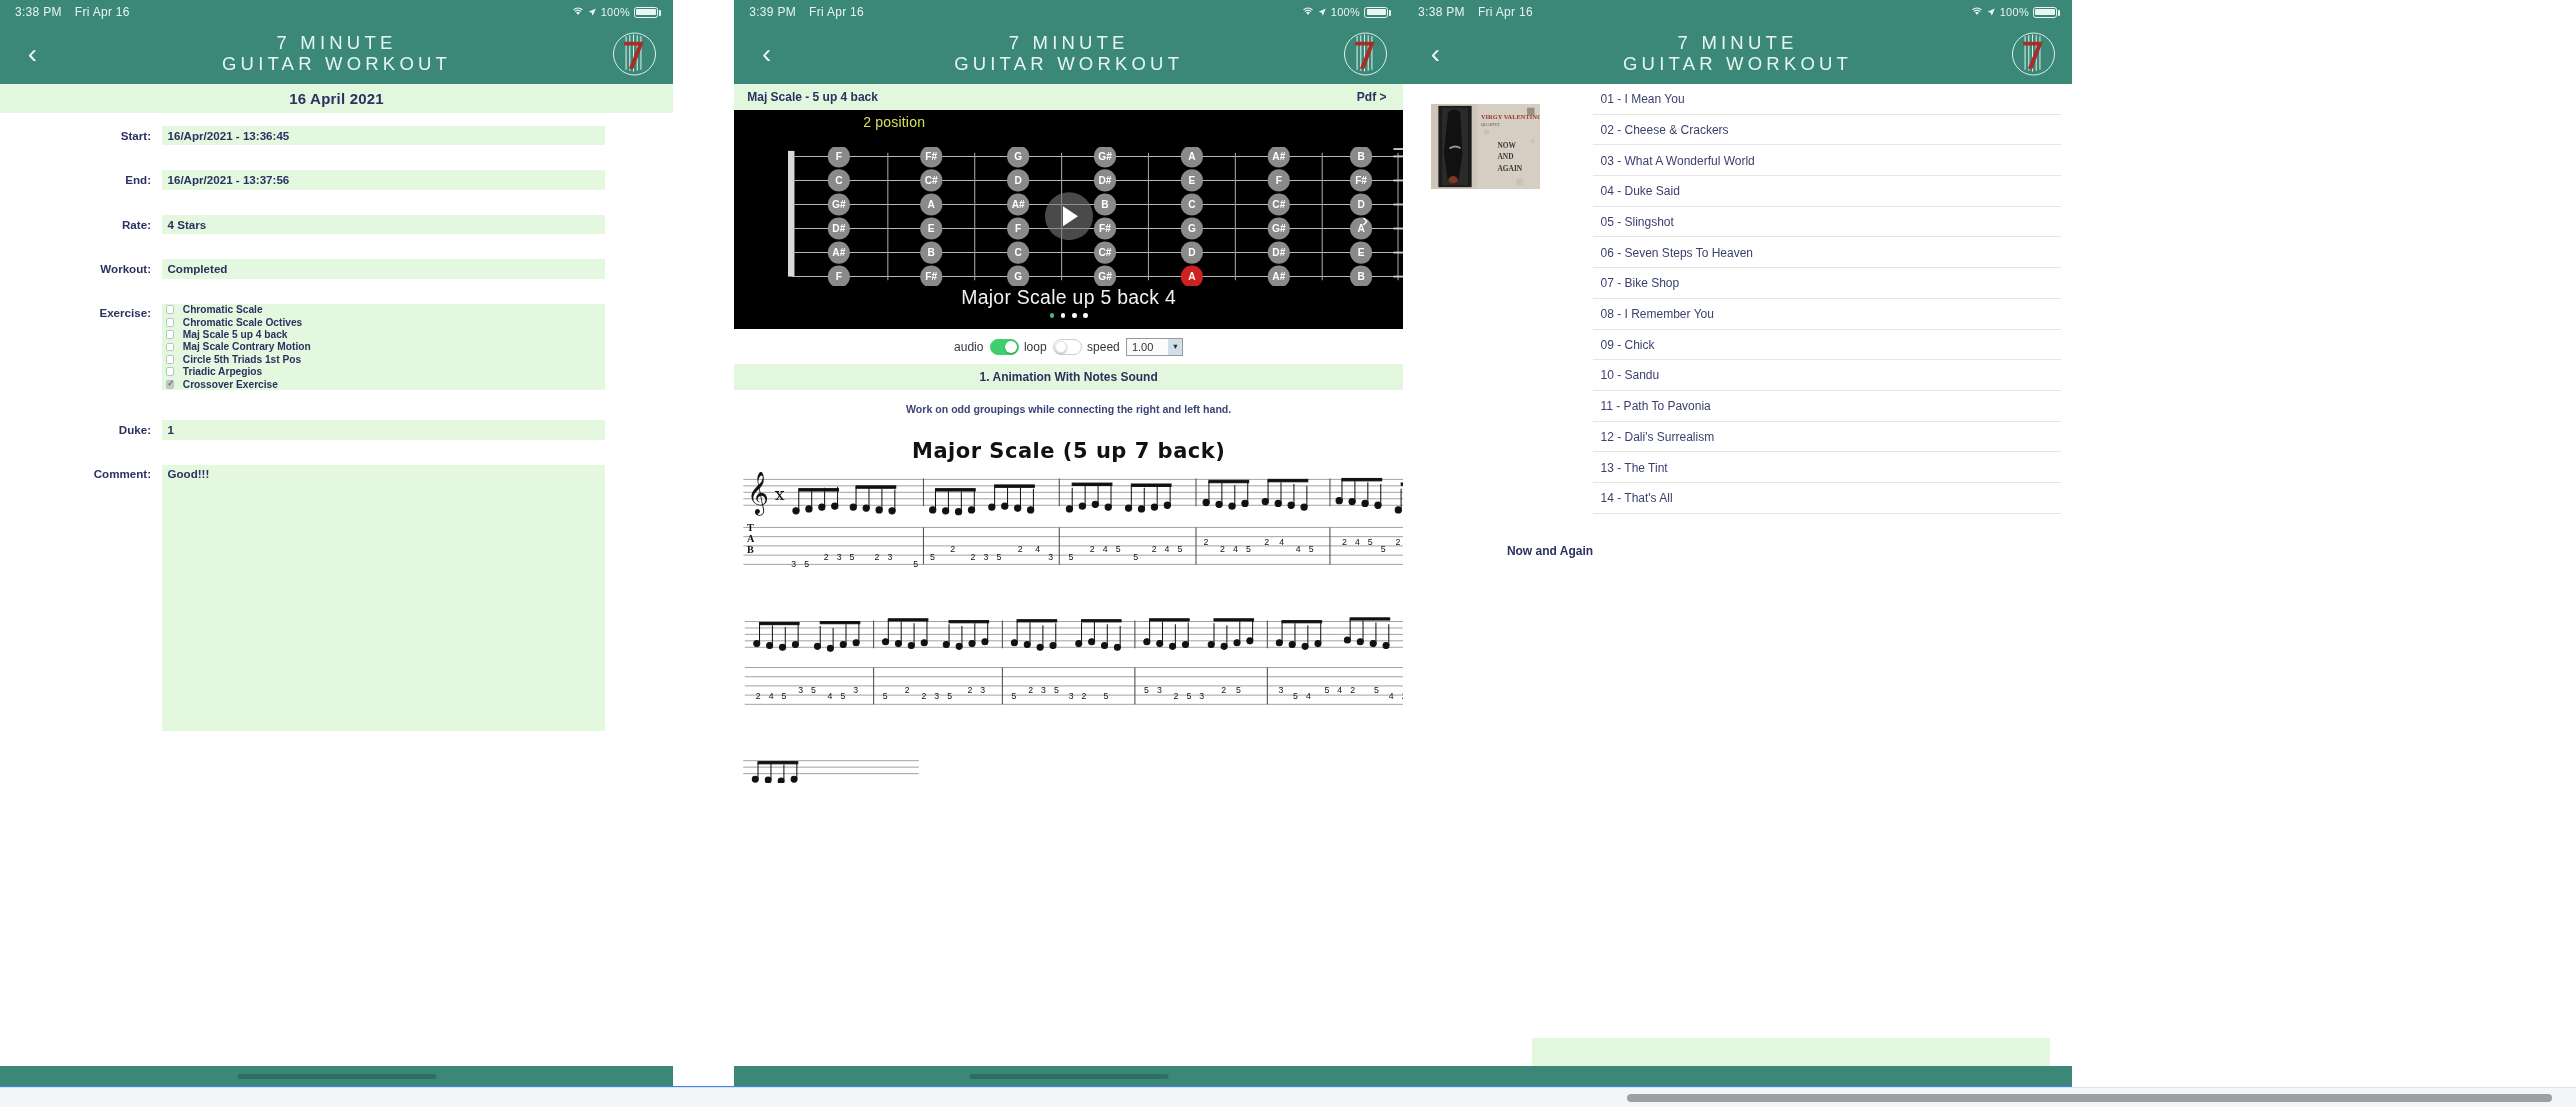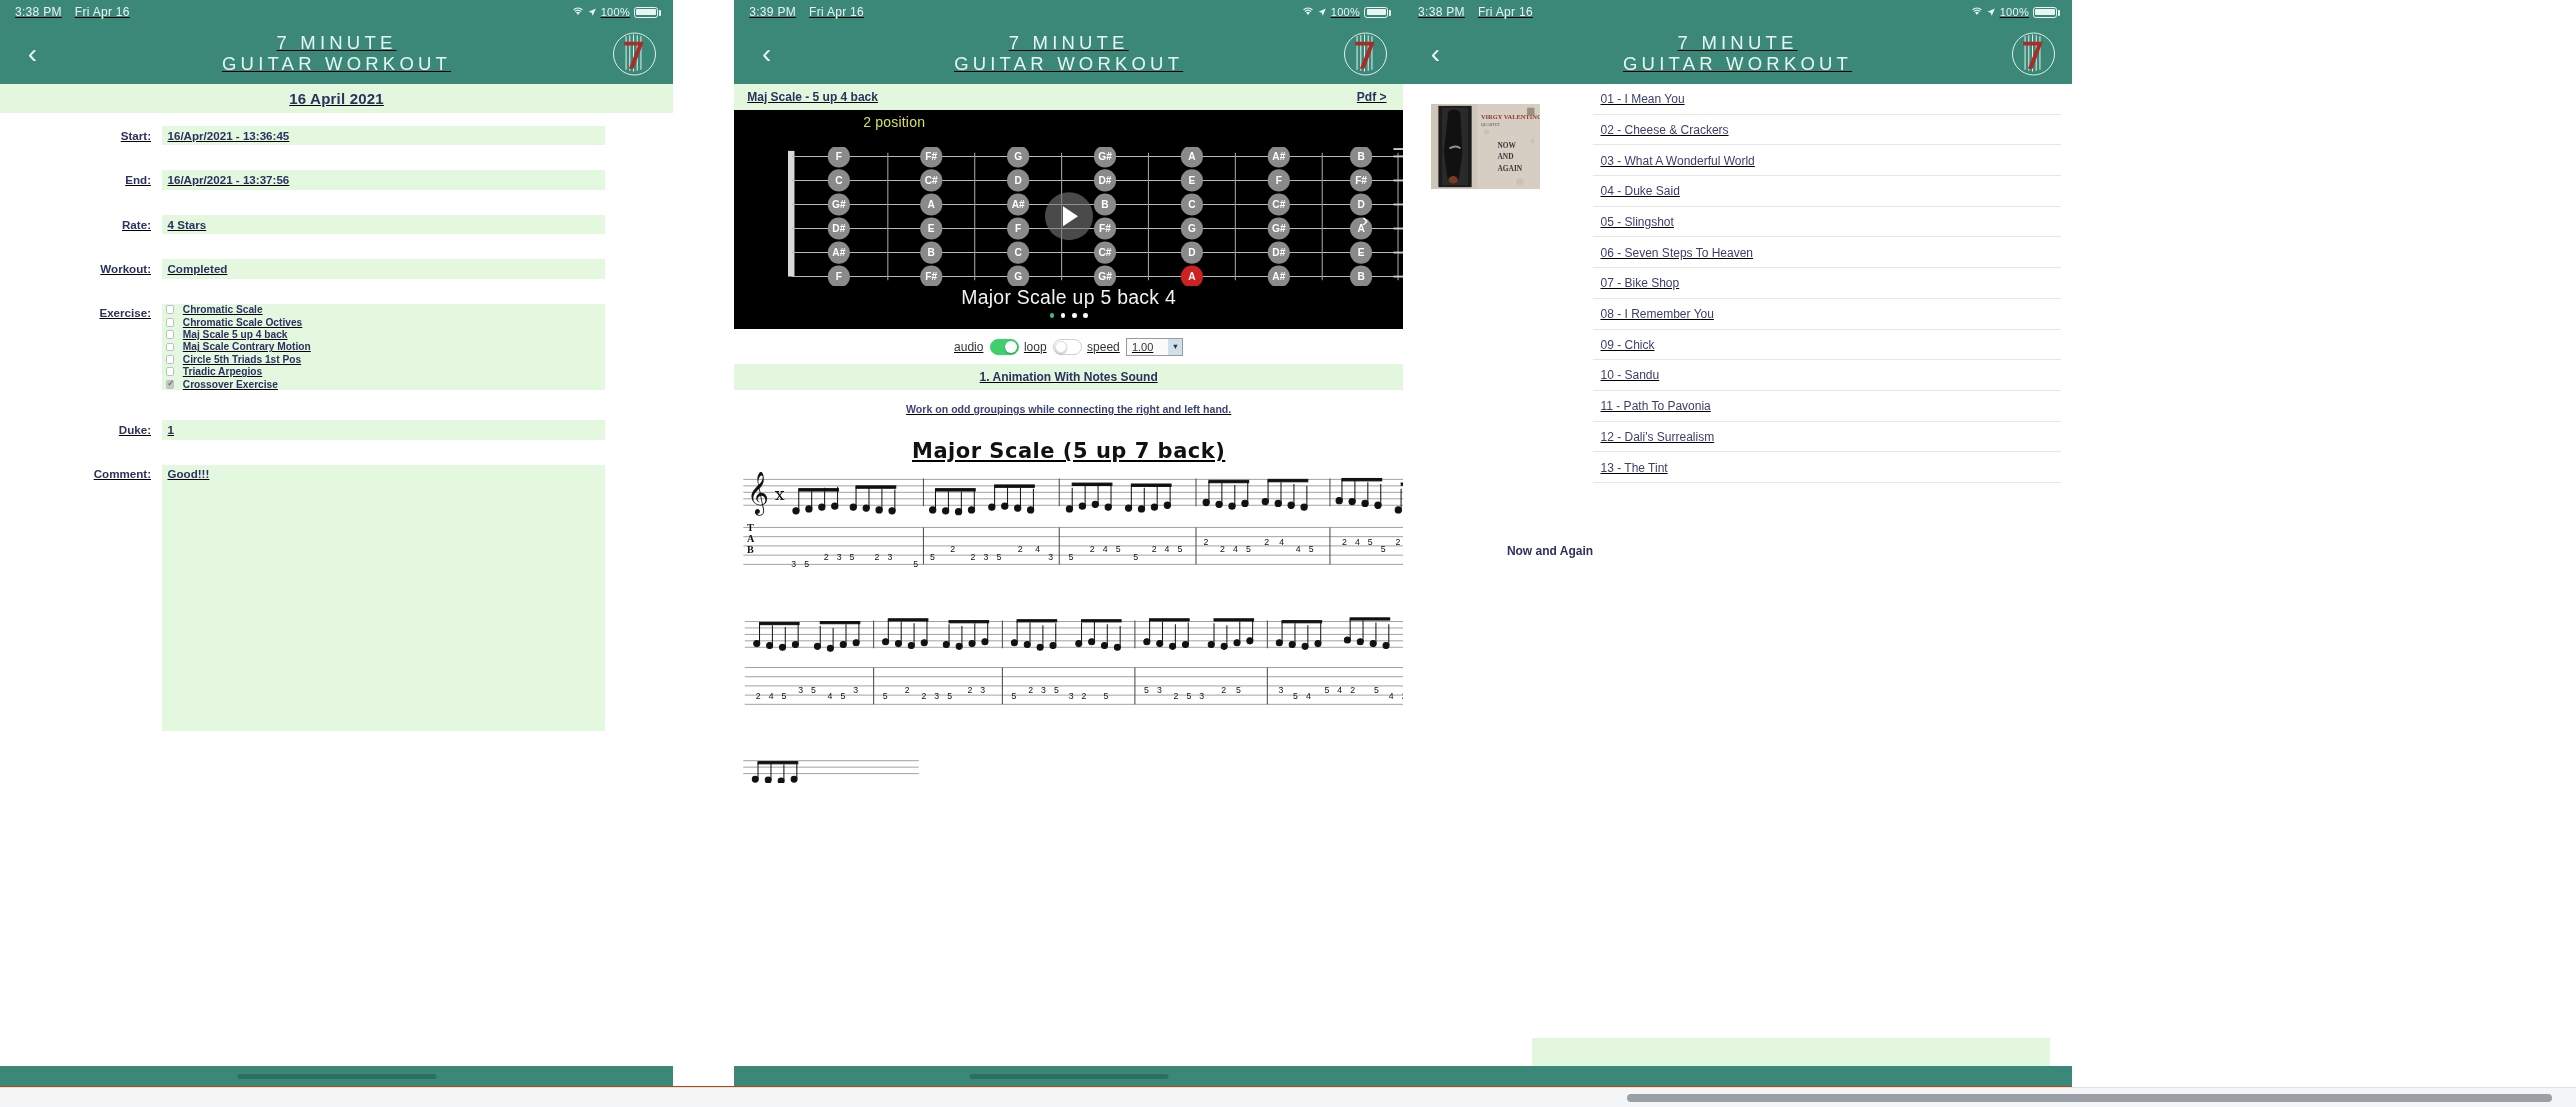--- a/index.html
+++ b/index.html
@@ -4,21 +4,21 @@
 <style>
   * { box-sizing: border-box; margin: 0; padding: 0; }
   html, body {
     width: 2576px; height: 1108px;
     background: #ffffff;
     font-family: "Liberation Sans", sans-serif;
     overflow: hidden;
   }
 
   
-  #app { position: relative; width: 2072px; height: 1108px; background:#c2410c; display:flex;text-decoration:underline; }
+  #app { position: relative; width: 2072px; height: 1108px; background:#3b82f6; display:flex; }
 
   .panel { position: relative; height: 1086px; background:#ffffff; overflow:hidden; }
   .panel.p1 { width: 814px; }
   .gap      { width: 74px; height:1086px; background:#ffffff; }
   .panel.p2 { width: 809px; }
   .panel.p3 { width: 809px; }
 
   
   .statusbar {
     height: 24px; background: #3b8878; color: #e9f5f1;
@@ -1152,20 +1152,21 @@
         <div class="track">04 - Duke Said</div>
         <div class="track">05 - Slingshot</div>
         <div class="track">06 - Seven Steps To Heaven</div>
         <div class="track">07 - Bike Shop</div>
         <div class="track">08 - I Remember You</div>
         <div class="track">09 - Chick</div>
         <div class="track">10 - Sandu</div>
         <div class="track">11 - Path To Pavonia</div>
         <div class="track">12 - Dali's Surrealism</div>
         <div class="track">13 - The Tint</div>
+        <div class="track">14 - That's All</div>
       </div>
     </div>
 
     <div class="greenstrip"></div>
     <div class="bottombar"></div>
   </div>
 
   <div class="pagescroll">
       <i></i>
     </div>

